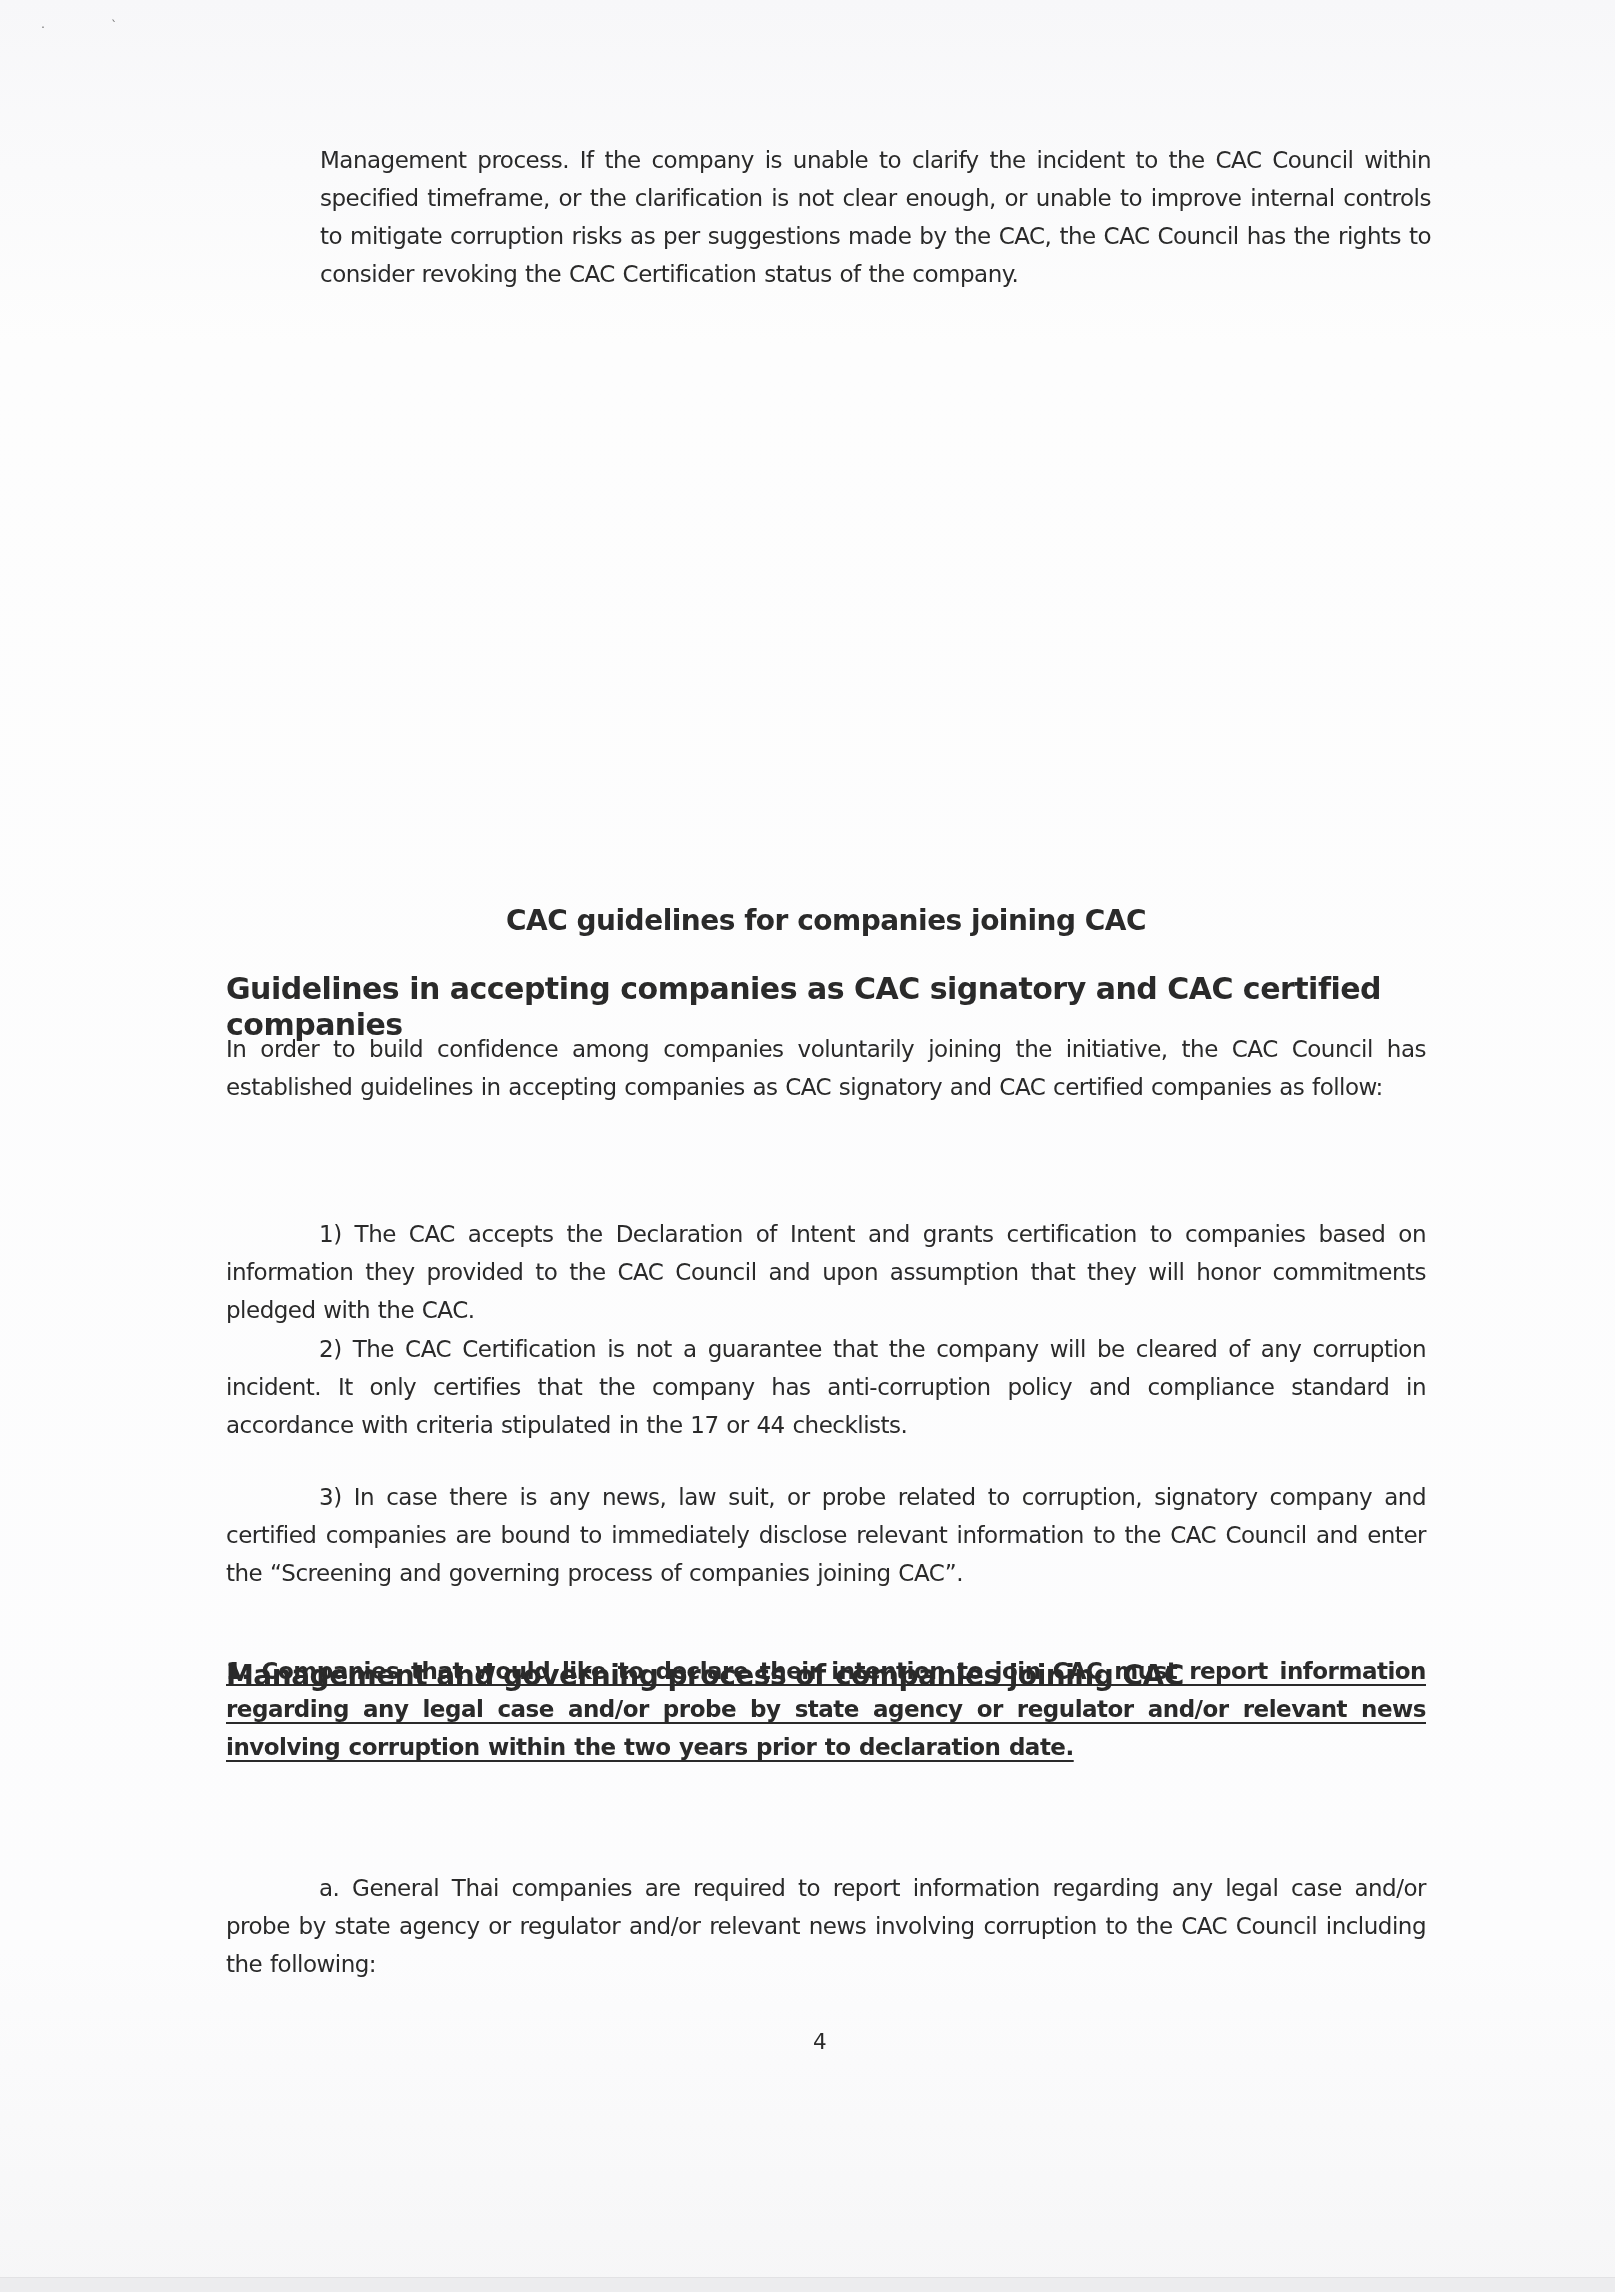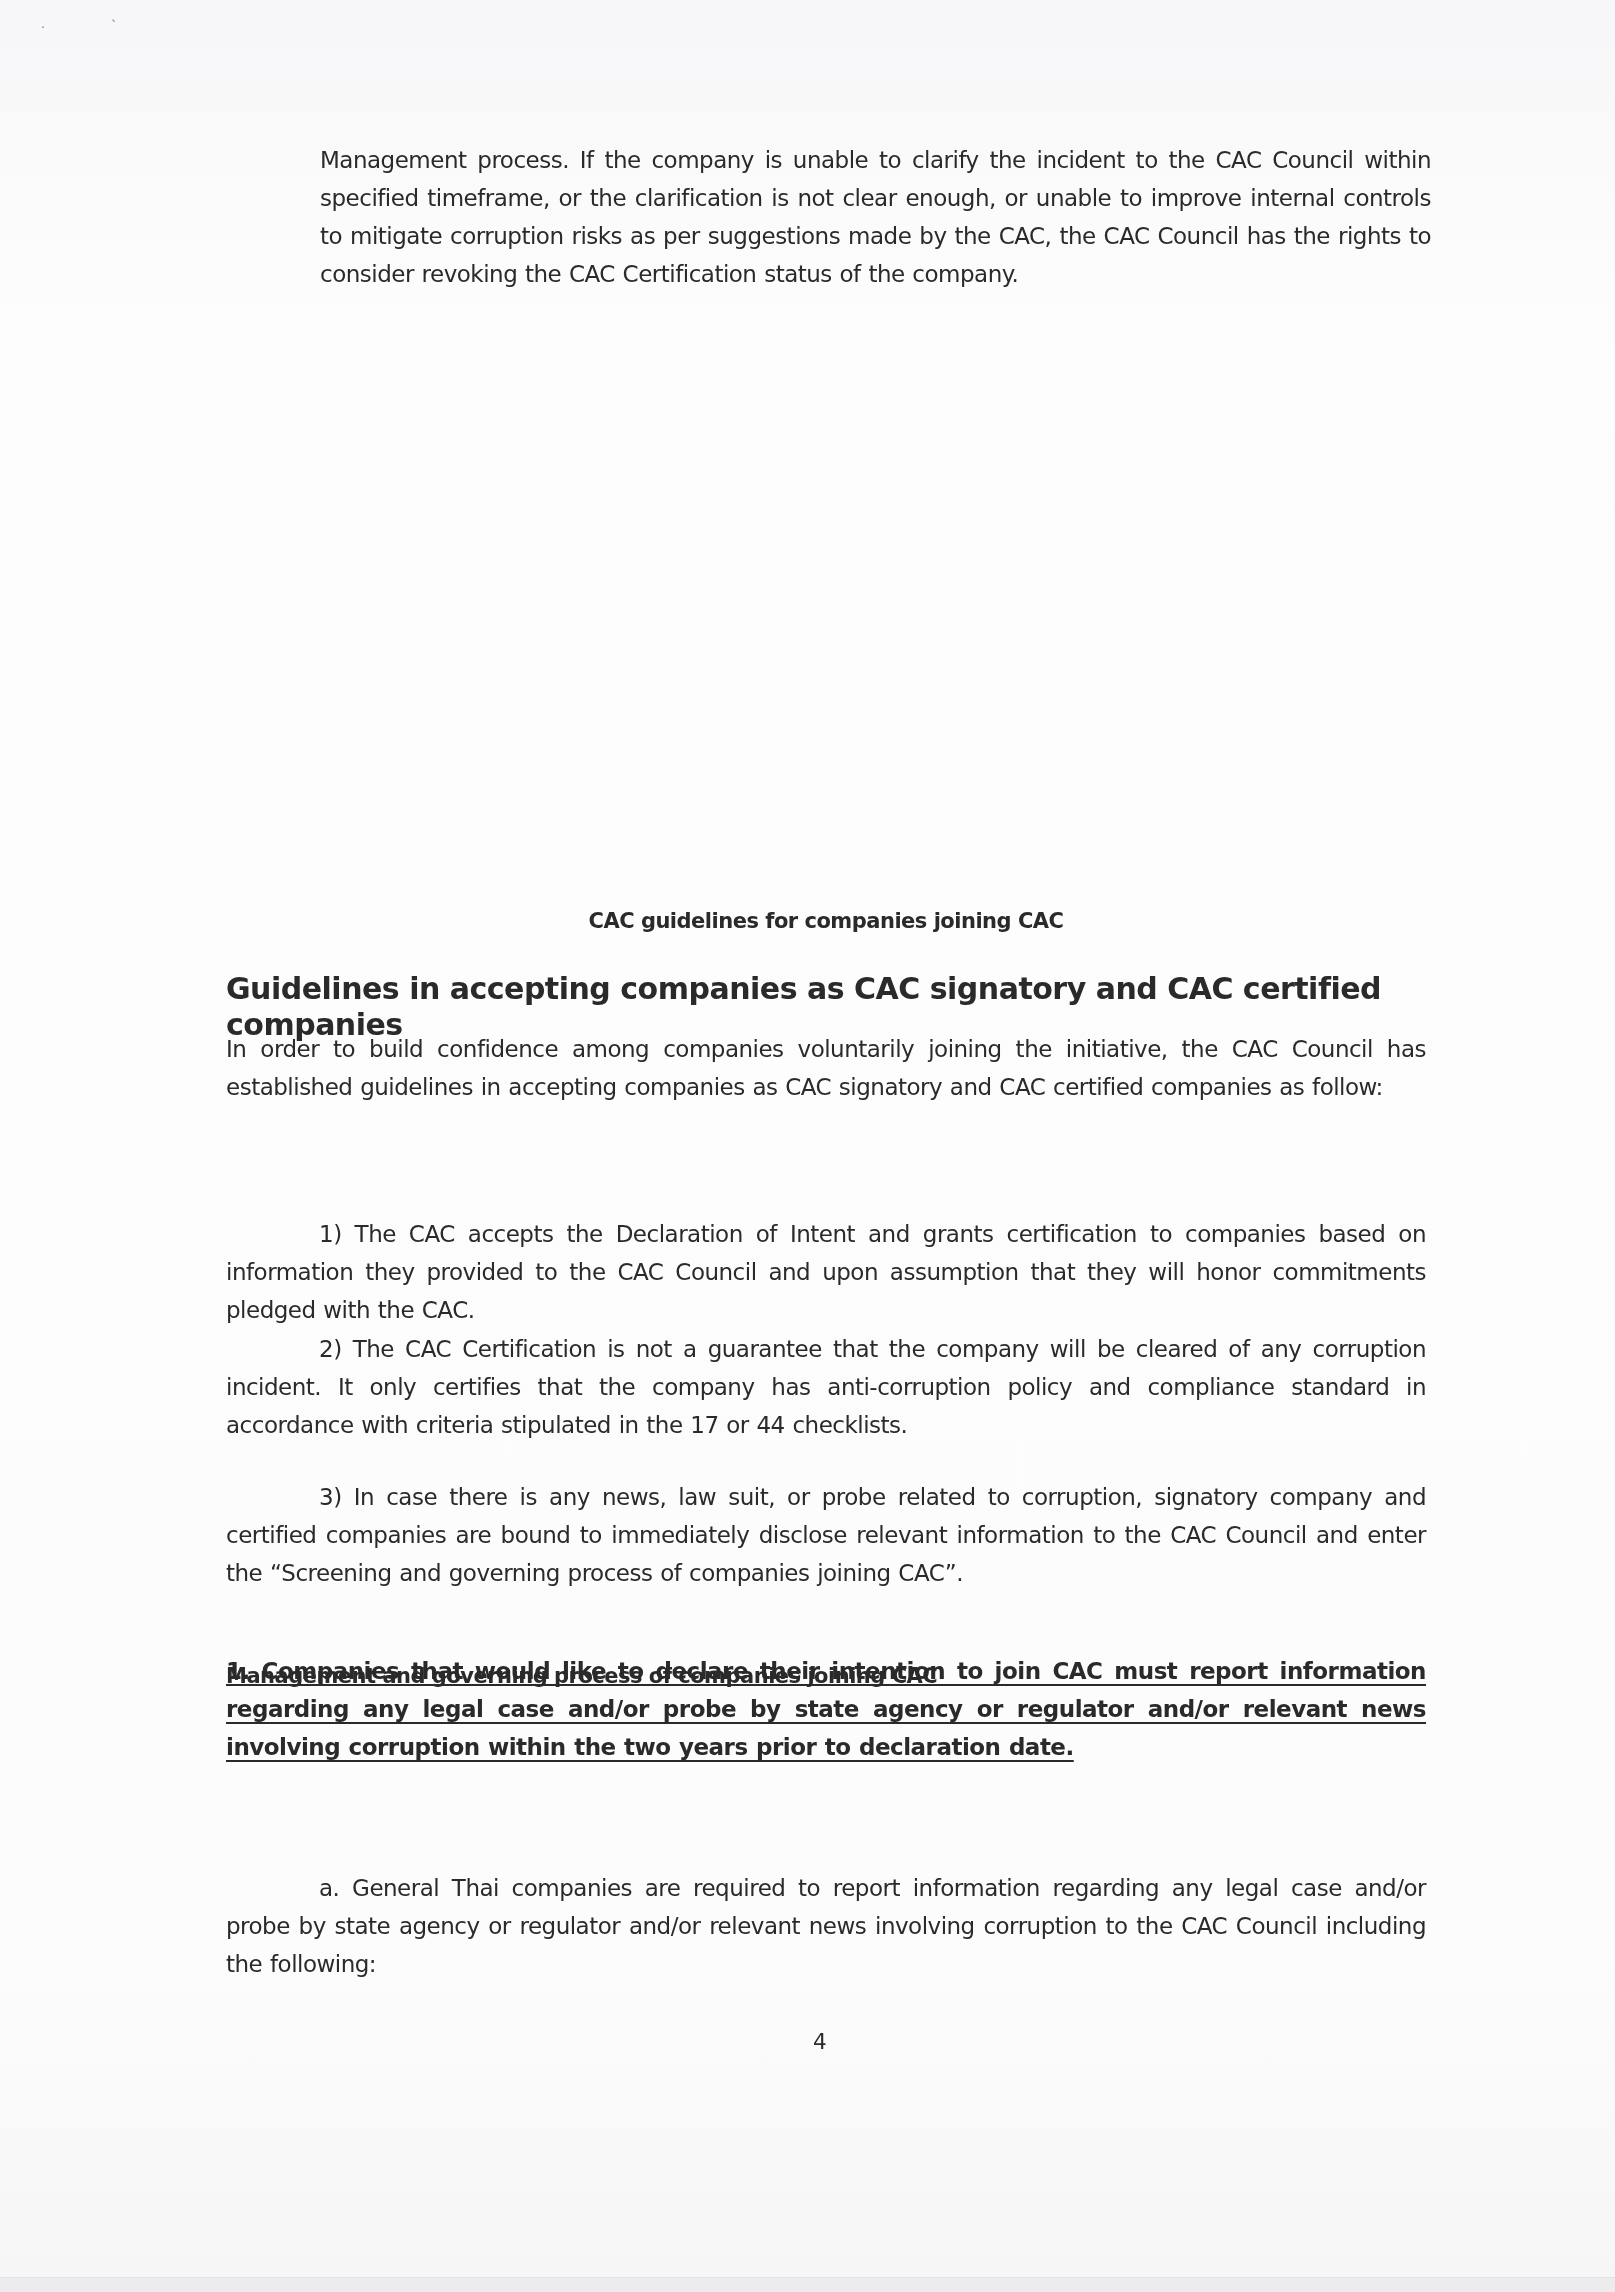--- a/index.html
+++ b/index.html
@@ -20,21 +20,21 @@
   .speck { position: absolute; color: #777; font-size: 12.5px; }
   .block {
     position: absolute; font-size: 23px; line-height: 38px;
     text-align: justify; letter-spacing: -0.5px; word-spacing: 0.9px;
   }
   .block p { margin: 0; }
   .indent { text-indent: 93px; }
   .bold { font-weight: bold; }
   .underline { text-decoration: underline; text-decoration-thickness: 1.8px; text-underline-offset: 4.5px; }
   .center { text-align: center; }
-  .heading { position: absolute; font-weight: bold; font-size: 21px; line-height: 36px; letter-spacing: -0.5px; }
+  .heading { position: absolute; font-weight: bold; font-size: 28px; line-height: 36px; letter-spacing: -0.5px; }
   .pagenum { position: absolute; font-size: 21.5px; }
 </style>
 </head>
 <body>
 
 <div class="page-shade"></div>
 
 <span class="speck" style="left:41px; top:19.7px;">·</span>
 <span class="speck" style="left:111px; top:18px;">`</span>
 

